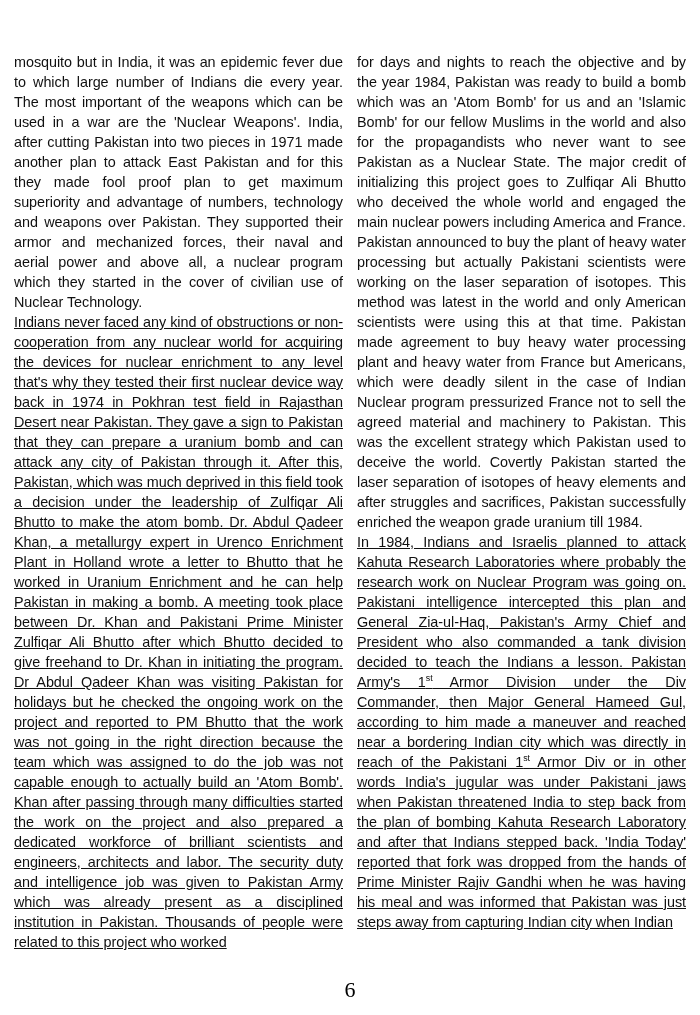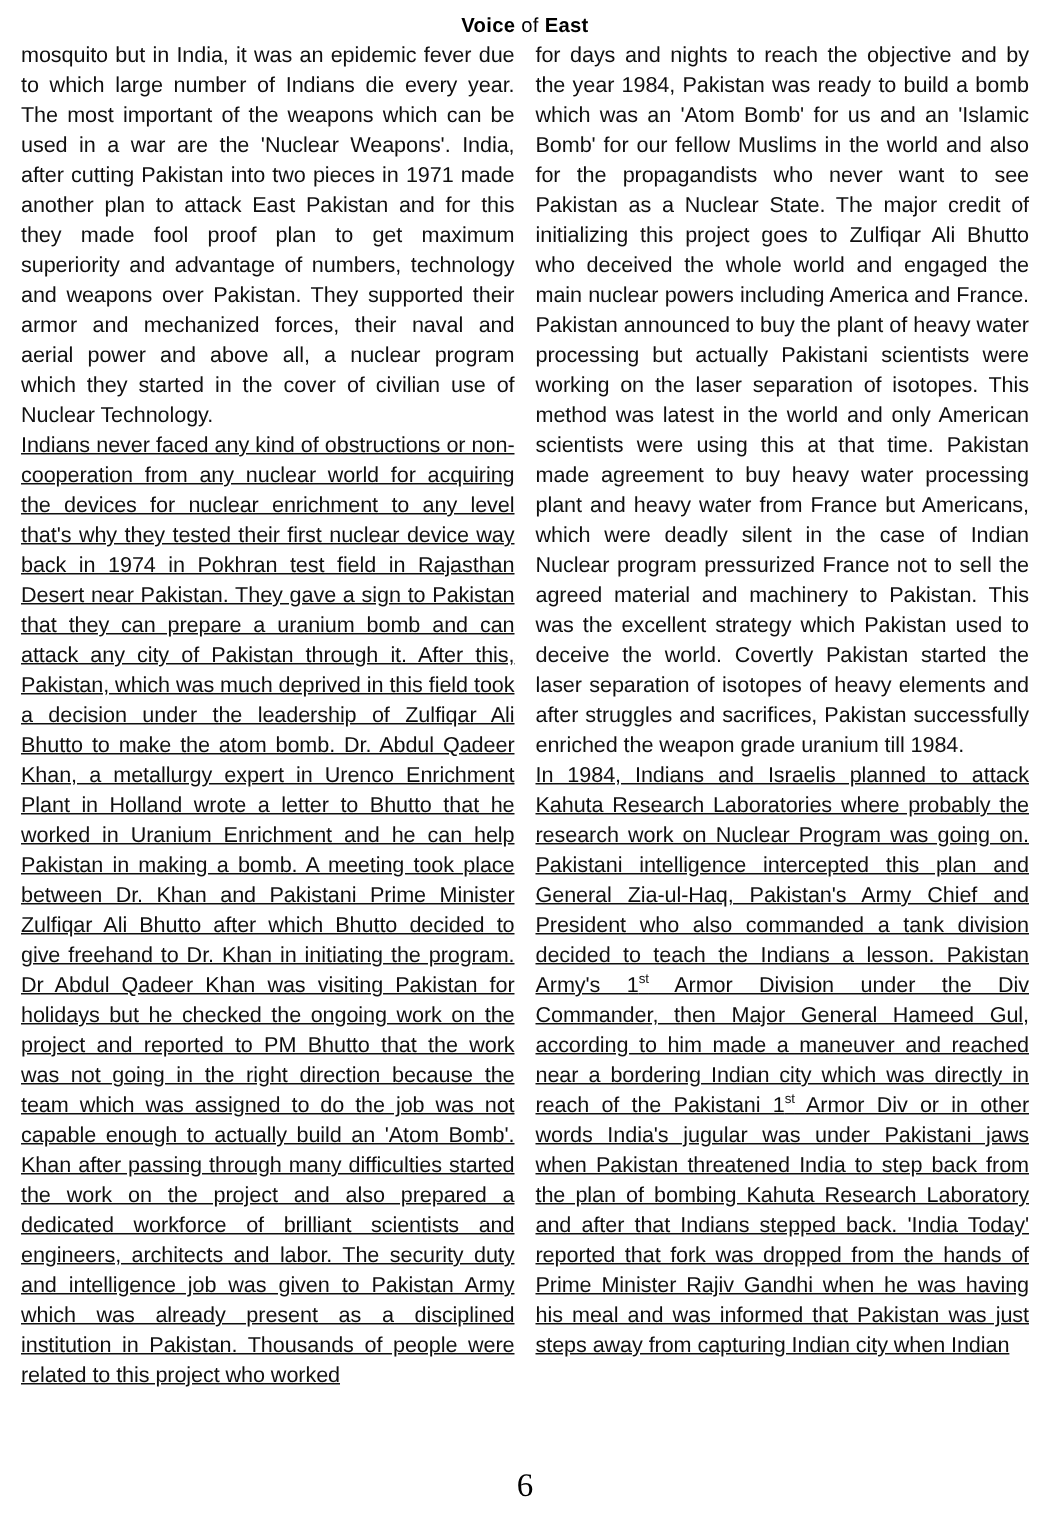--- a/index.html
+++ b/index.html
@@ -33,21 +33,21 @@
     font-weight: 400;
   }
   .running-head .rh-strong {
     font-weight: bold;
   }
   .running-head .rh-plain {
     font-weight: 400;
   }
   .columns {
     position: absolute;
-    top: 27px;
+    top: 52px;
     left: 14px;
     width: 672px;
     height: 912px;
     display: flex;
     flex-direction: row;
     justify-content: space-between;
     align-items: flex-start;
   }
   .col {
     width: 329px;
@@ -81,23 +81,20 @@
     font-size: 22px;
     color: #000;
     font-family: "Liberation Serif", serif;
   }
 </style>
 </head>
 <body>
 
 <div class="page">
 
-  <div class="running-head">
-    <span class="rh-strong">Voice</span><span class="rh-plain">&nbsp;</span><span class="rh-plain">of</span><span class="rh-plain">&nbsp;</span><span class="rh-strong">East</span>
-  </div>
 
   <div class="columns">
 
     <div class="col">
       <p>mosquito but in India, it was an epidemic fever due to which large number of Indians die every year. The most important of the weapons which can be used in a war are the 'Nuclear Weapons'. India, after cutting Pakistan into two pieces in 1971 made another plan to attack East Pakistan and for this they made fool proof plan to get maximum superiority and advantage of numbers, technology and weapons over Pakistan. They supported their armor and mechanized forces, their naval and aerial power and above all, a nuclear program which they started in the cover of civilian use of Nuclear Technology.</p>
       <p class="last-full">Indians never faced any kind of obstructions or non-cooperation from any nuclear world for acquiring the devices for nuclear enrichment to any level that's why they tested their first nuclear device way back in 1974 in Pokhran test field in Rajasthan Desert near Pakistan. They gave a sign to Pakistan that they can prepare a uranium bomb and can attack any city of Pakistan through it. After this, Pakistan, which was much deprived in this field took a decision under the leadership of Zulfiqar Ali Bhutto to make the atom bomb. Dr. Abdul Qadeer Khan, a metallurgy expert in Urenco Enrichment Plant in Holland wrote a letter to Bhutto that he worked in Uranium Enrichment and he can help Pakistan in making a bomb. A meeting took place between Dr. Khan and Pakistani Prime Minister Zulfiqar Ali Bhutto after which Bhutto decided to give freehand to Dr. Khan in initiating the program. Dr Abdul Qadeer Khan was visiting Pakistan for holidays but he checked the ongoing work on the project and reported to PM Bhutto that the work was not going in the right direction because the team which was assigned to do the job was not capable enough to actually build an 'Atom Bomb'. Khan after passing through many difficulties started the work on the project and also prepared a dedicated workforce of brilliant scientists and engineers, architects and labor. The security duty and intelligence job was given to Pakistan Army which was already present as a disciplined institution in Pakistan. Thousands of people were related to this project who worked</p>
     </div>
 
     <div class="col">
       <p>for days and nights to reach the objective and by the year 1984, Pakistan was ready to build a bomb which was an 'Atom Bomb' for us and an 'Islamic Bomb' for our fellow Muslims in the world and also for the propagandists who never want to see Pakistan as a Nuclear State. The major credit of initializing this project goes to Zulfiqar Ali Bhutto who deceived the whole world and engaged the main nuclear powers including America and France. Pakistan announced to buy the plant of heavy water processing but actually Pakistani scientists were working on the laser separation of isotopes. This method was latest in the world and only American scientists were using this at that time. Pakistan made agreement to buy heavy water processing plant and heavy water from France but Americans, which were deadly silent in the case of Indian Nuclear program pressurized France not to sell the agreed material and machinery to Pakistan. This was the excellent strategy which Pakistan used to deceive the world. Covertly Pakistan started the laser separation of isotopes of heavy elements and after struggles and sacrifices, Pakistan successfully enriched the weapon grade uranium till 1984.</p>

